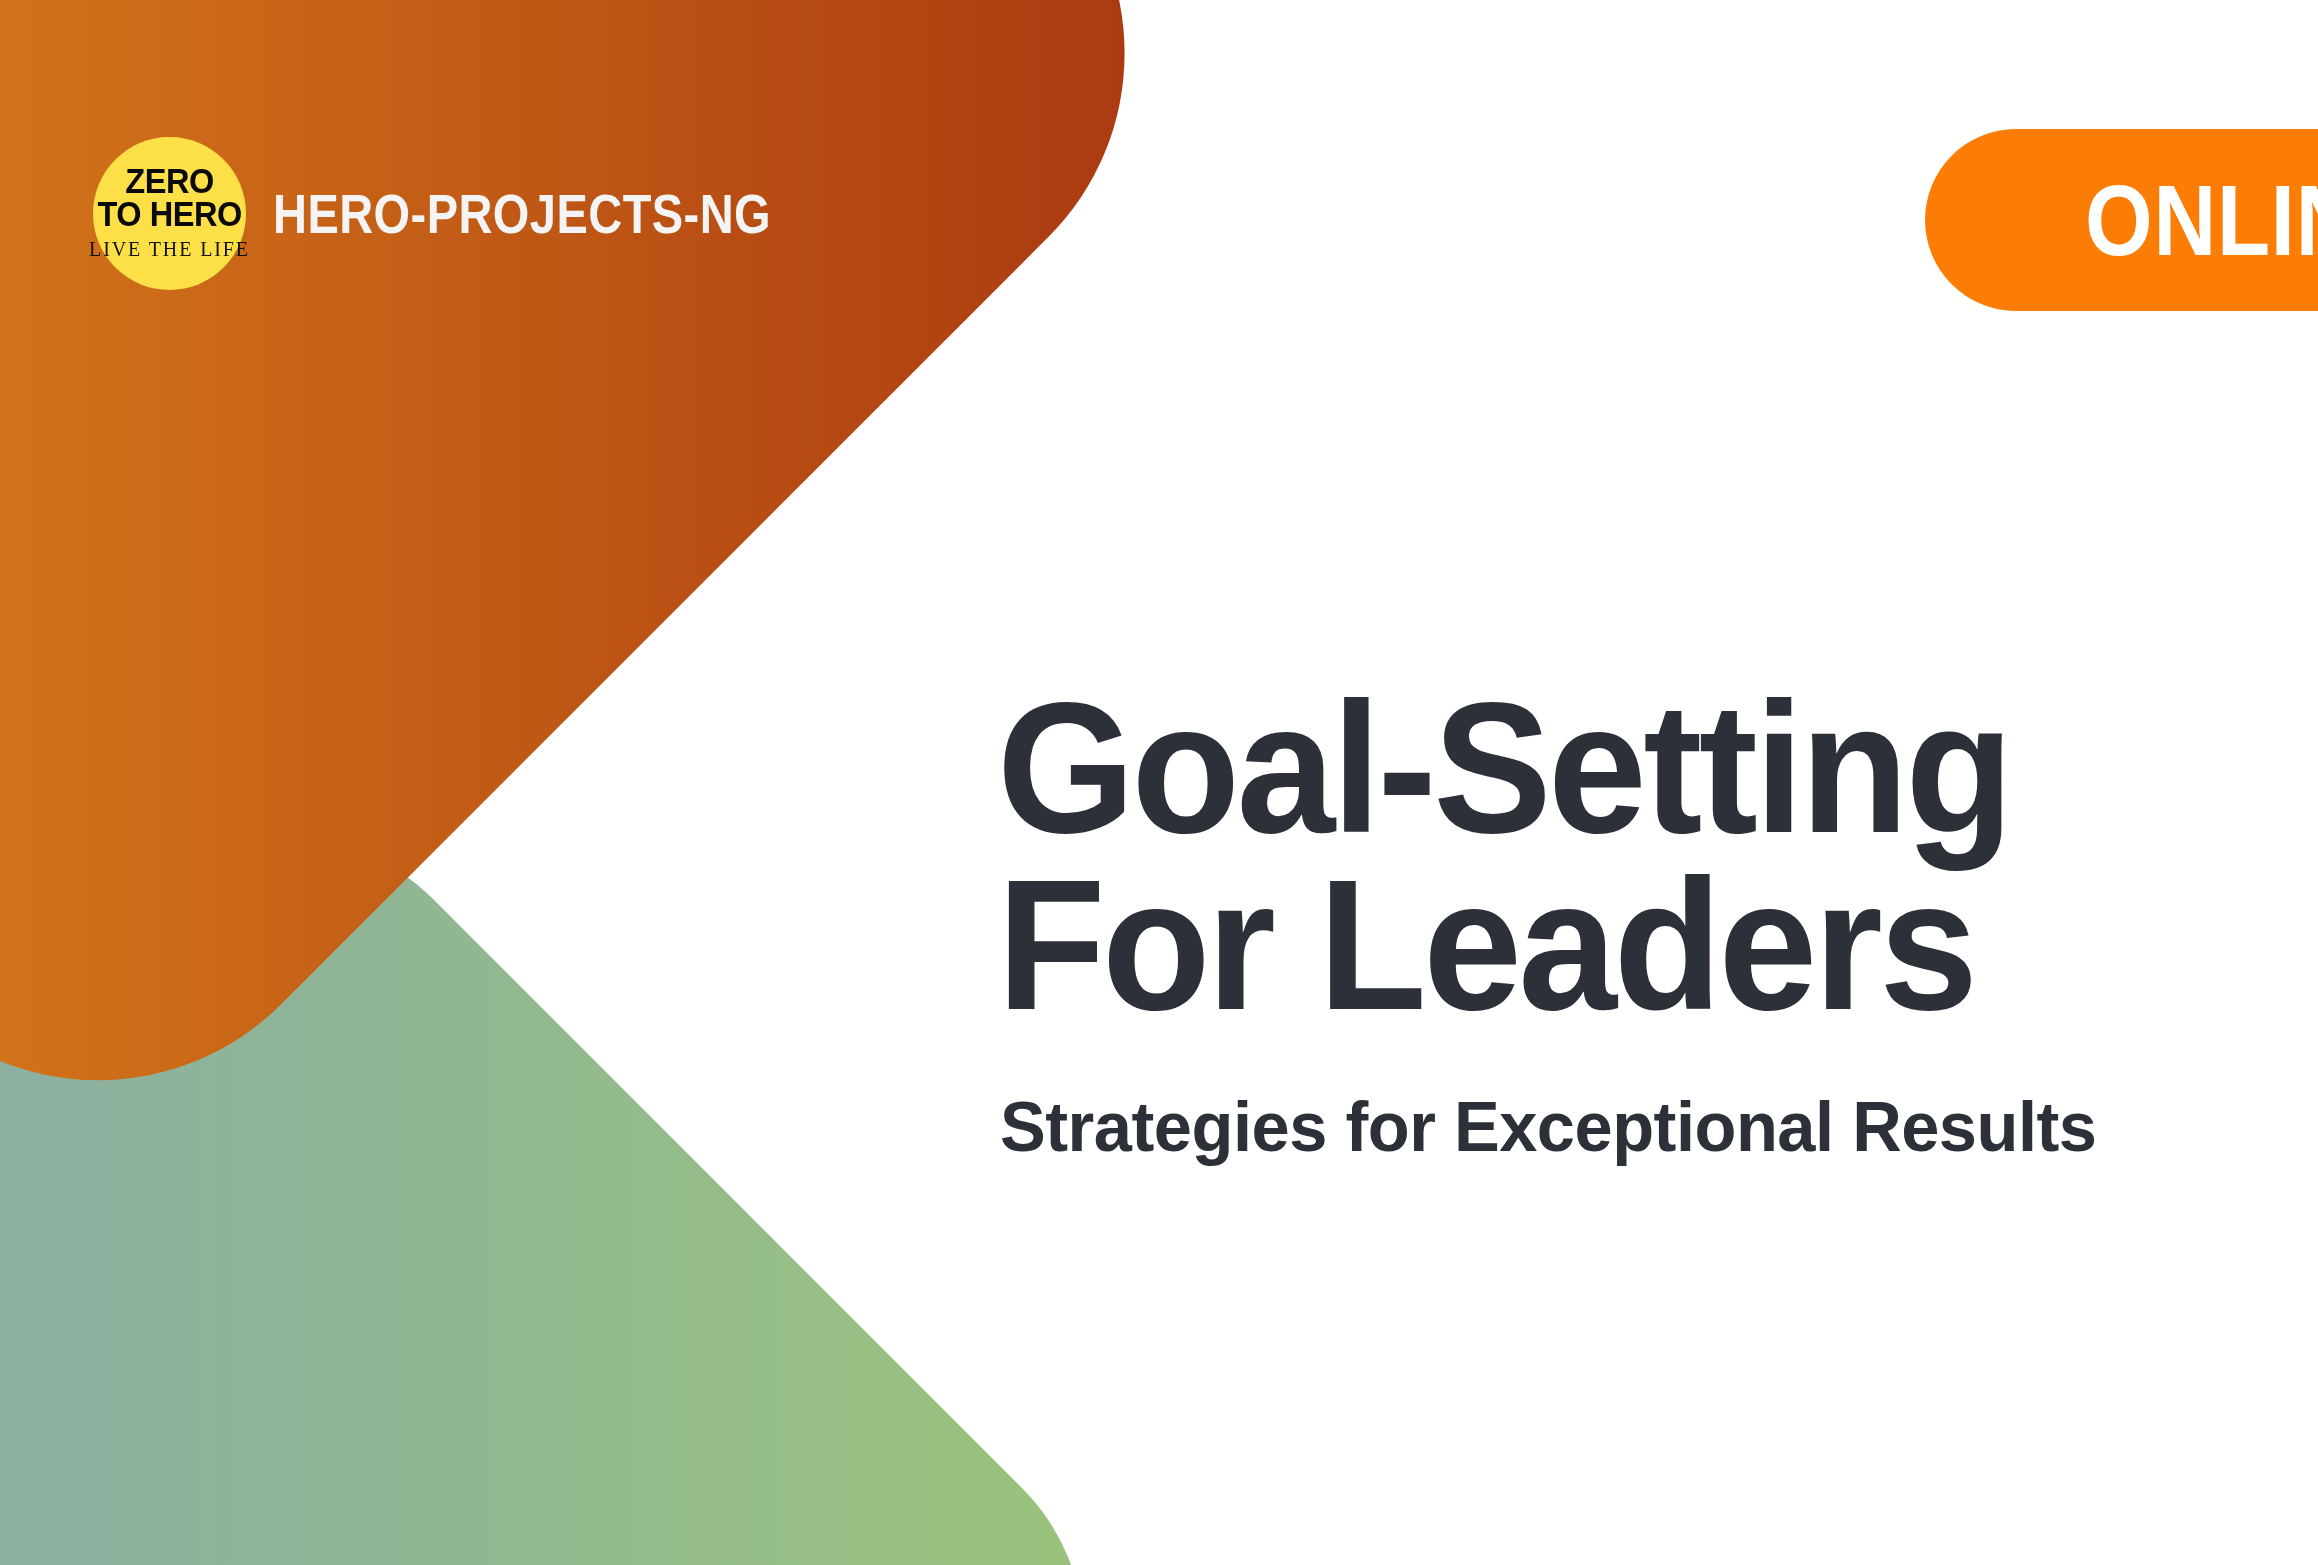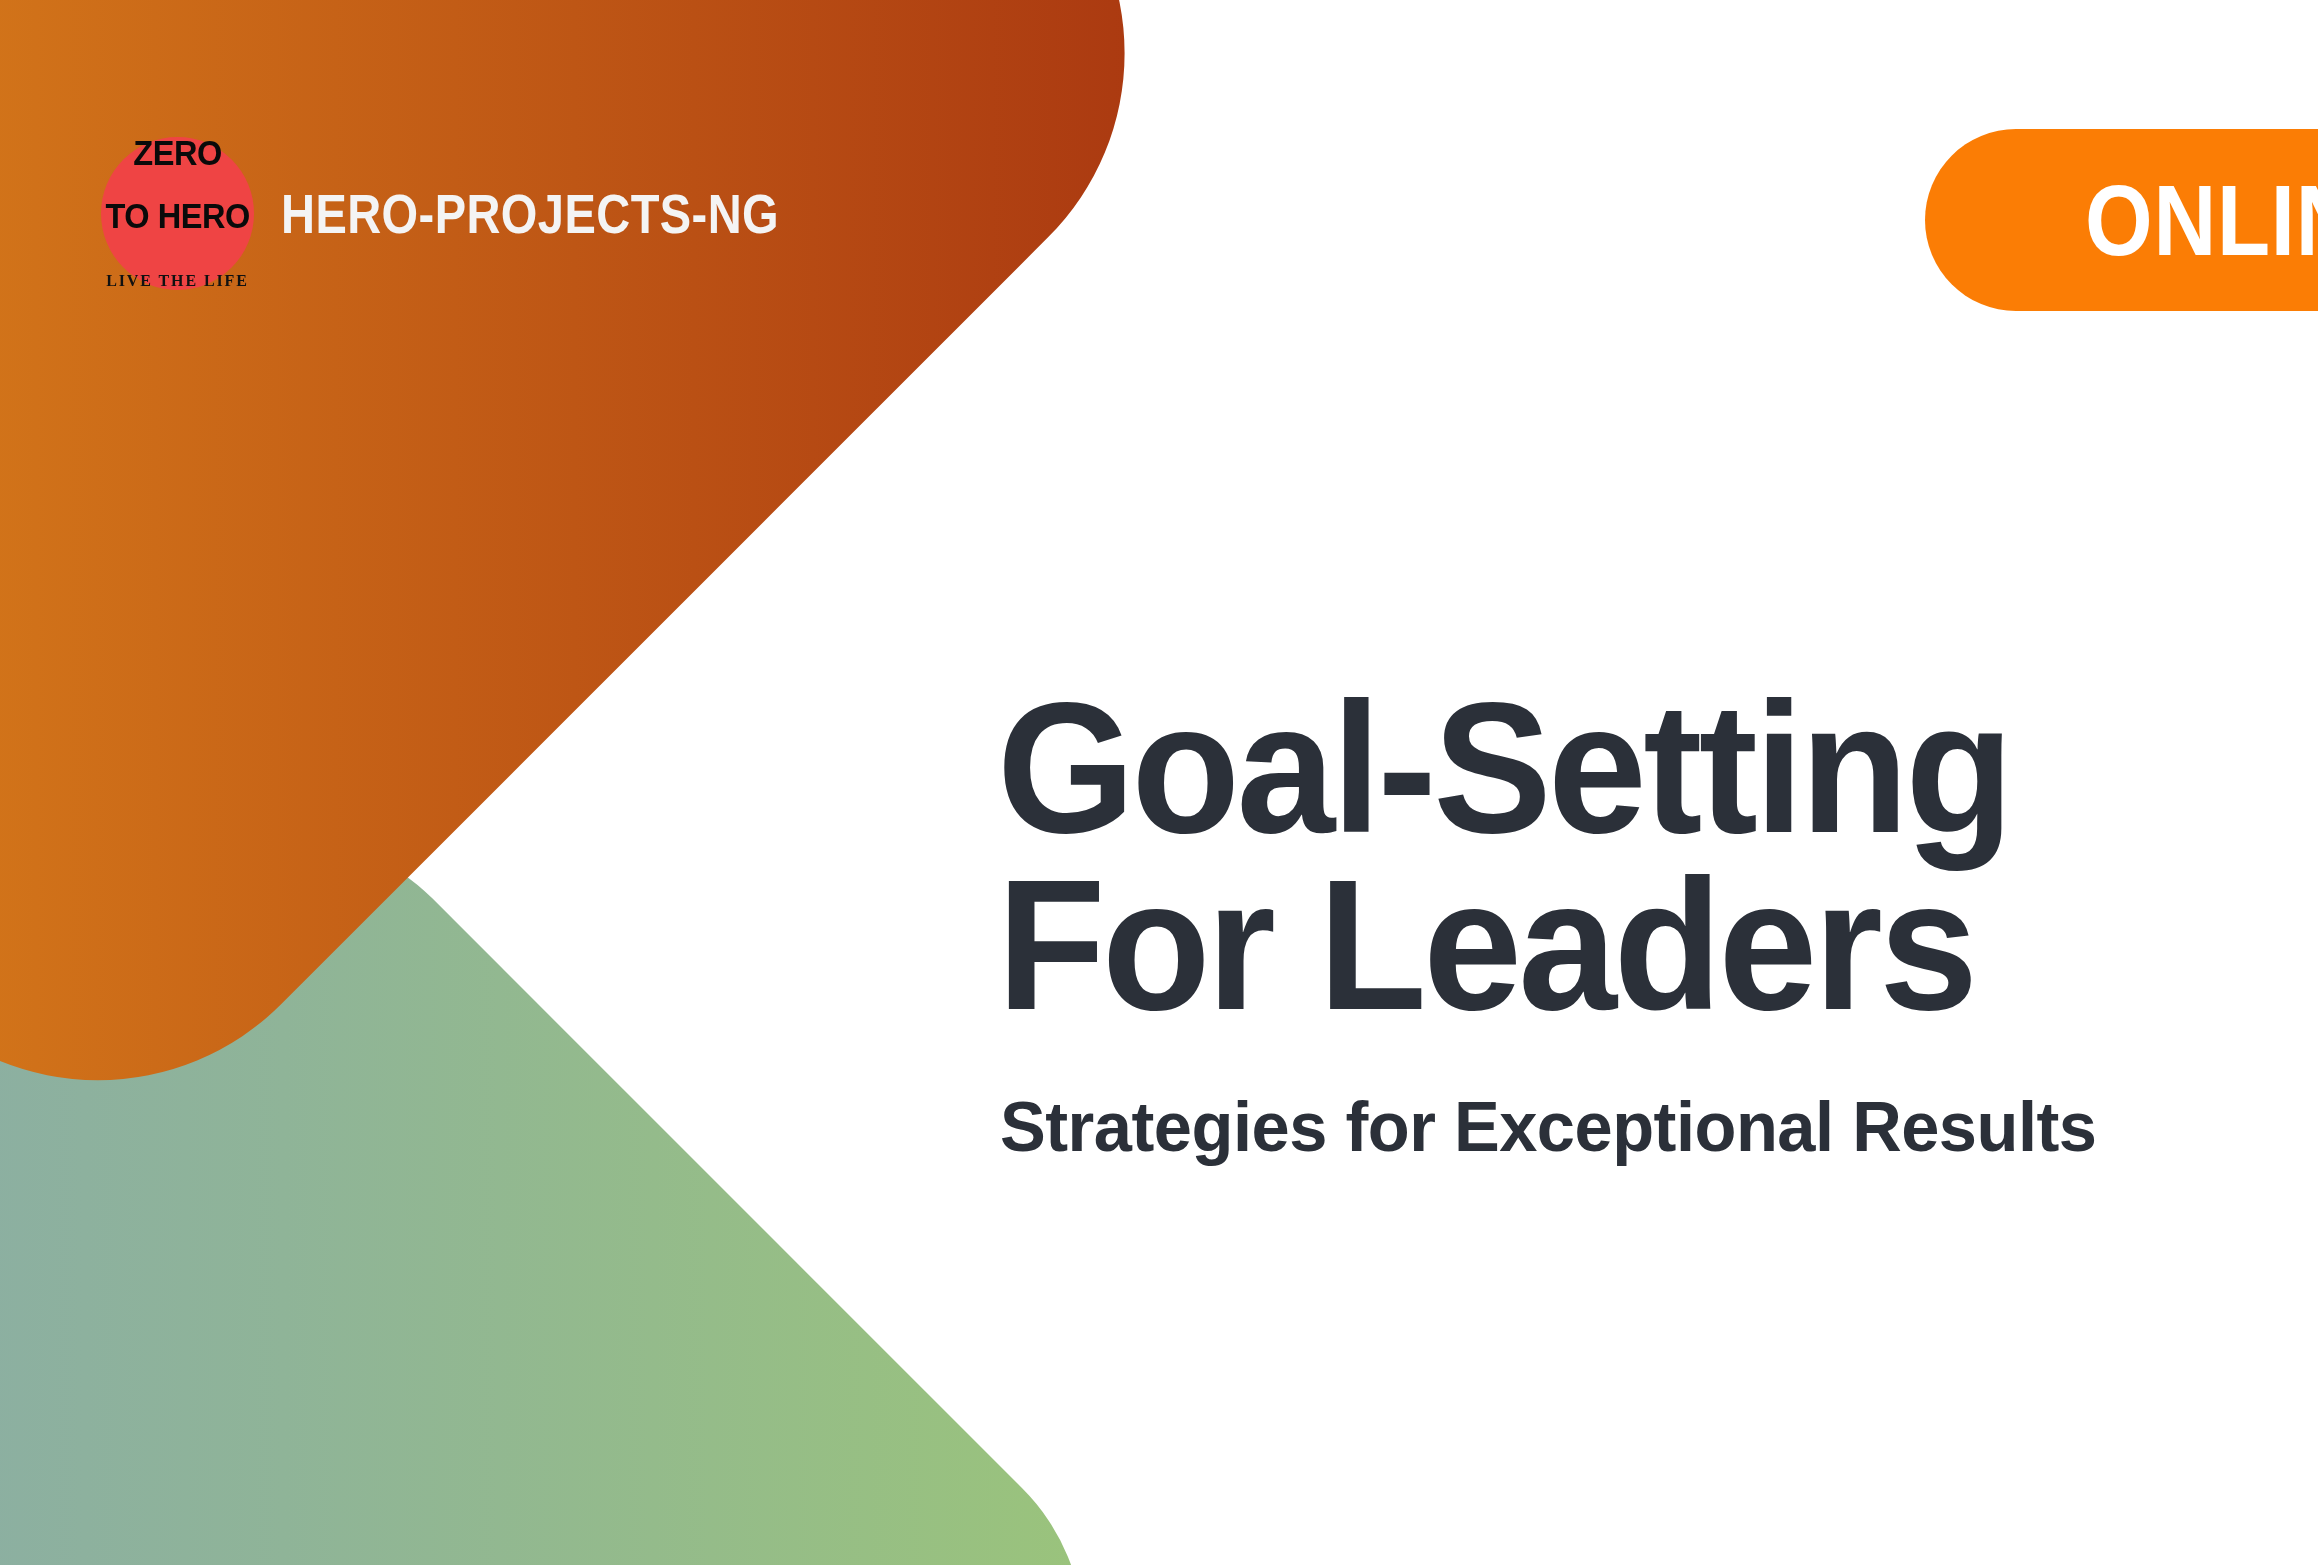--- a/index.html
+++ b/index.html
@@ -39,49 +39,48 @@
     top: 134px;
     display: flex;
     align-items: center;
     height: 158px;
   }
 
   #logo-badge {
     width: 153px;
     height: 153px;
     border-radius: 50%;
-    background: #ef4444;
+    background: #fde047;
     display: flex;
     flex-direction: column;
     align-items: center;
-    justify-content: space-between;
+    justify-content: center;
     box-sizing: border-box;
     flex: 0 0 auto;
-    margin-left: 8px;
   }
 
   .logo-line-1,
   .logo-line-2 {
     color: #0a0a0a;
     font-family: "Liberation Sans", sans-serif;
     font-weight: 700;
     font-size: 35px;
     line-height: 0.92;
     letter-spacing: -0.5px;
     transform: scaleX(0.93);
     white-space: nowrap;
   }
   .logo-line-2 { margin-top: 0.9px; }
 
   .logo-tagline {
     margin-top: 8.3px;
     color: #111111;
     font-family: "Liberation Serif", serif;
-    font-weight: 700;
-    font-size: 16px;
+    font-weight: 400;
+    font-size: 20px;
     letter-spacing: 1.9px;
     white-space: nowrap;
   }
 
   #brand-name {
     margin-left: 27px;
     color: #f4f4f4;
     font-family: "Liberation Sans", sans-serif;
     font-weight: 700;
     font-size: 56px;

